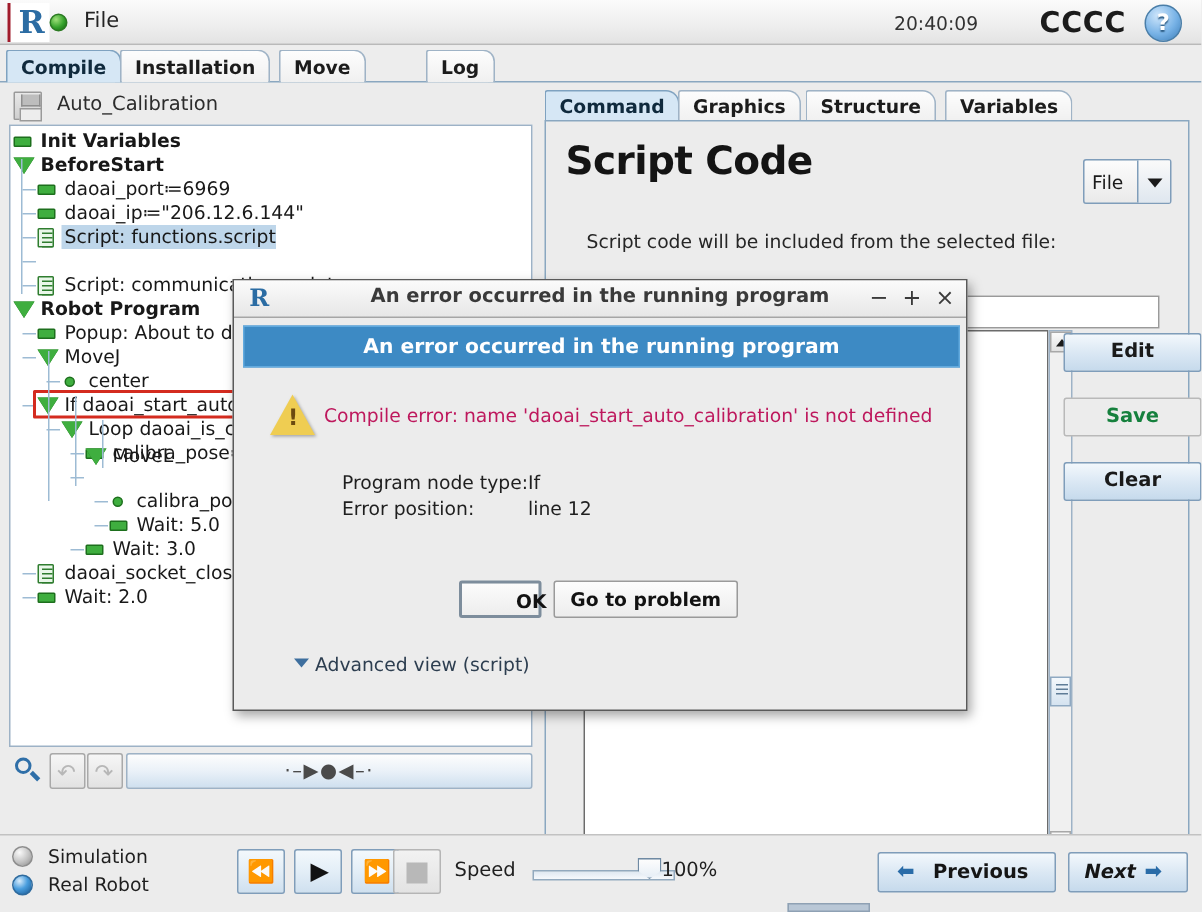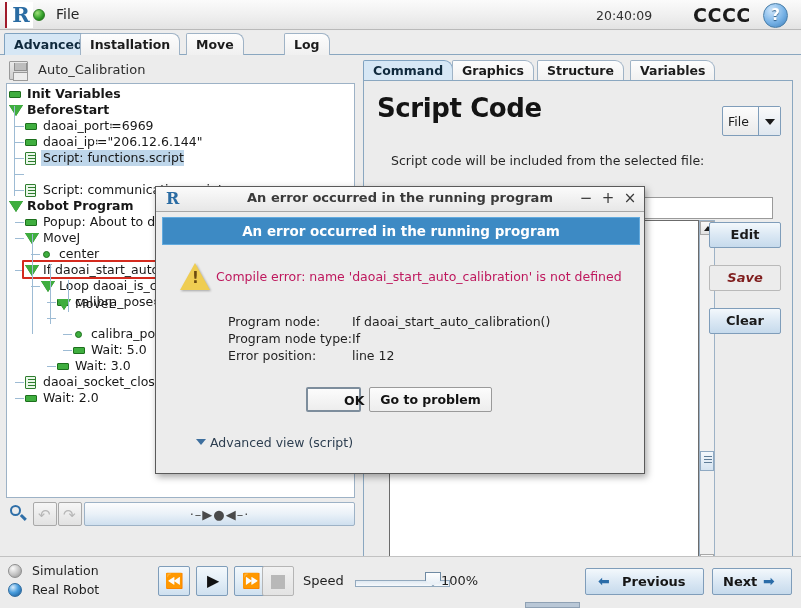--- a/index.html
+++ b/index.html
@@ -242,28 +242,28 @@
   .hscroll .thumb {
     position: absolute; left: 16px; top: 0; width: 32px; height: 14px;
     background: linear-gradient(to bottom,#f4f8fc,#d5e3f0); border: 1px solid #8fa9c2;
   }
   .hscroll .thumb:after {
     content:""; position:absolute; left:13px; top:3px; width:1px; height:8px;
     background:#5f7c97; box-shadow: 3px 0 0 #5f7c97, -3px 0 0 #5f7c97;
   }
   .tri-sm { width:0;height:0;position:absolute; }
   .side-btn {
-    position: absolute; left: 345px; width: 72px; height: 26px;
+    position: absolute; left: 345px; width: 92px; height: 26px;
     background: linear-gradient(to bottom,#f3f8fc 0%, #dbe8f4 50%, #c6daec 100%);
     border: 1px solid #7f9dba; border-radius: 2px;
     font-size: 13px; font-weight: bold; color: #1a1a1a;
     text-align: center; line-height: 24px;
   }
   .side-btn.disabled {
-    background: #ececec; border-color: #b9b9b9; color: #7f1d1d; font-style: italic;
+    background: #ececec; border-color: #b9b9b9; color: #15803d;
   }
 
   
   .bottombar {
     position: absolute; left: 0; top: 556px; width: 801px; height: 48px;
     background: #ececec; border-top: 1px solid #c2c2c2;
   }
   .radio-row { position: absolute; left: 8px; top: 4px; }
   .radio-item { position: relative; height: 19px; line-height: 19px; font-size: 12.5px; color: #1f1f1f; padding-left: 24px;}
   .radio-dot {
@@ -374,21 +374,21 @@
   <div class="header">
     <div class="ur-logo">R</div>
     <div class="file-dot"></div>
     <div class="file-label">File</div>
     <div class="clock">20:40:09</div>
     <div class="robot-name">CCCC</div>
     <div class="help-btn">?</div>
   </div>
 
   <div class="maintabs">
-    <div class="mtab active" style="left:4px;">Advanced</div>
+    <div class="mtab active" style="left:4px;">Compile</div>
     <div class="mtab" style="left:80px;">Installation</div>
     <div class="mtab" style="left:186px;">Move</div>
     <div class="mtab" style="left:244px;margin-top:46px;">I/O</div>
     <div class="mtab" style="left:284px;">Log</div>
   </div>
 
   <div class="leftpanel">
     <div class="prog-titlebar">
       <div class="save-icon"></div>
       <div class="prog-title">Auto_Calibration</div>
@@ -518,21 +518,20 @@
       <div class="dlg-ctl" style="left:444px;">+</div>
       <div class="dlg-ctl" style="left:466px;">×</div>
     </div>
 
     <div class="dlg-banner">An error occurred in the running program</div>
 
     <div class="warn-tri"></div>
     <div class="dlg-msg">Compile error: name 'daoai_start_auto_calibration' is not defined</div>
 
     <div class="dlg-detail" id="dlg-detail">
-        <div class="row"><span class="k">Program node:</span><span>If daoai_start_auto_calibration()</span></div>
         <div class="row"><span class="k">Program node type:</span><span>If</span></div>
         <div class="row"><span class="k">Error position:</span><span>line 12</span></div>
       </div>
 
     <div class="dlg-btn primary" style="left:150px;width:55px;">OK</div>
     <div class="dlg-btn" style="left:213px;width:123px;">Go to problem</div>
 
     <div class="adv-link">
       <span class="adv-caret"></span>
       <span style="margin-left:14px;">Advanced view (script)</span>
@@ -568,18 +567,18 @@
   <div class="speed-label">Speed</div>
   <div class="slider-track"></div>
   <div class="slider-knob"></div>
   <div class="speed-val">100%</div>
 
   <div class="nav-btn" style="left:585px;width:119px;">
     <span style="position:absolute;left:12px;top:5px;color:#2a6ca8;font-size:14px;line-height:14px;">⬅</span>
     <span style="position:absolute;left:36px;">Previous</span>
   </div>
   <div class="nav-btn" style="left:712px;width:80px;">
-    <span style="position:absolute;left:10px;">Next</span>
+    <span style="position:absolute;left:10px;font-style:italic;">Next</span>
     <span style="position:absolute;left:50px;top:5px;color:#2a6ca8;font-size:14px;line-height:14px;">➡</span>
   </div>
 
   <div class="taskbar-nub"></div>
 </div>
 
 </body></html>

